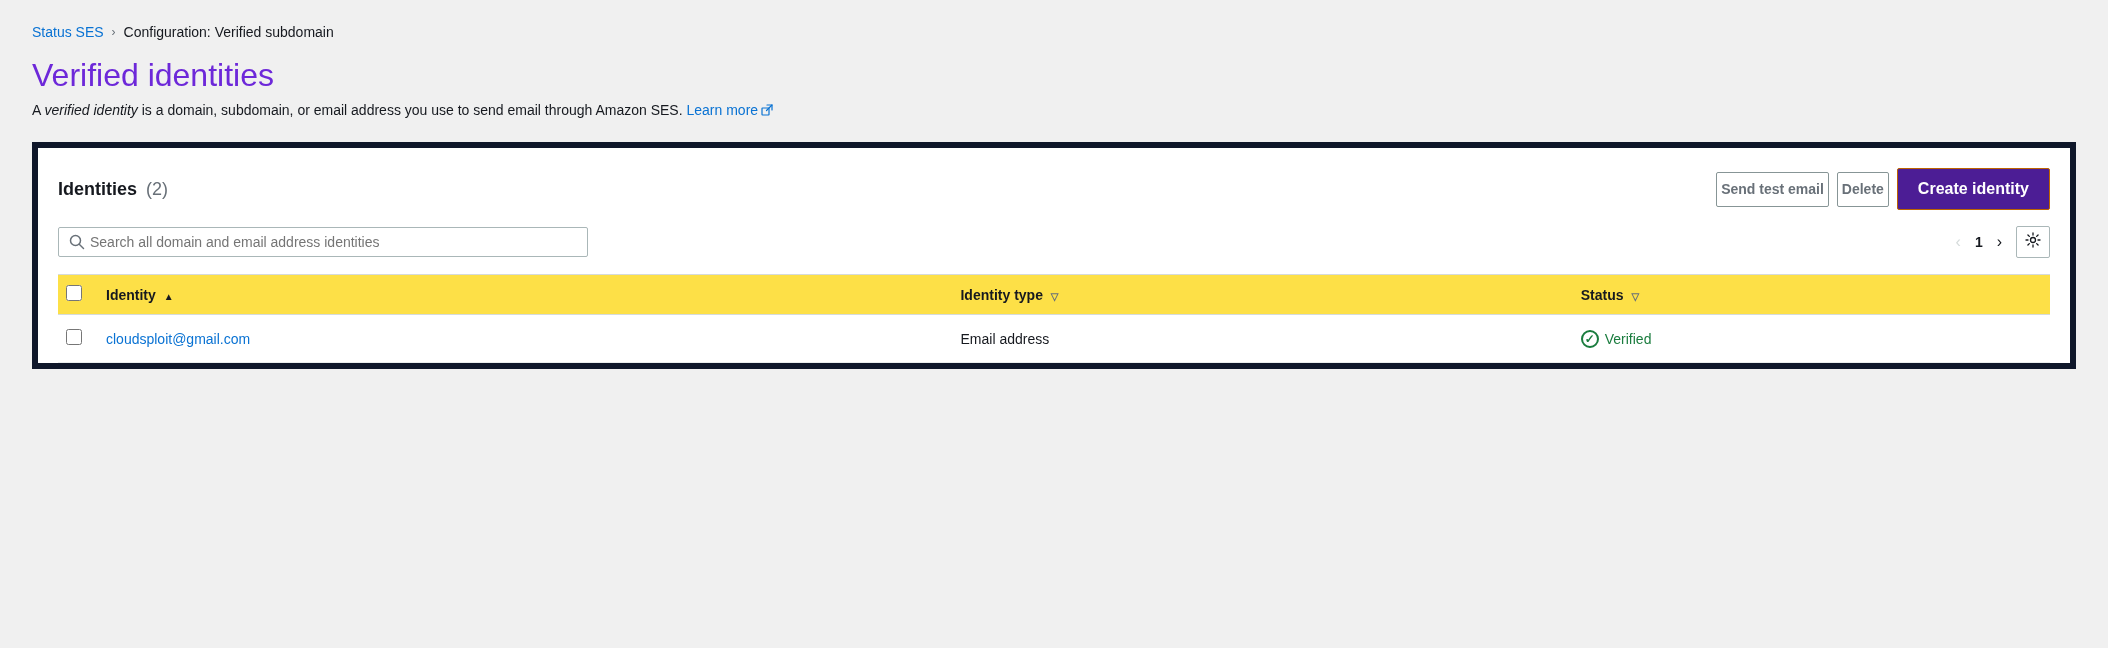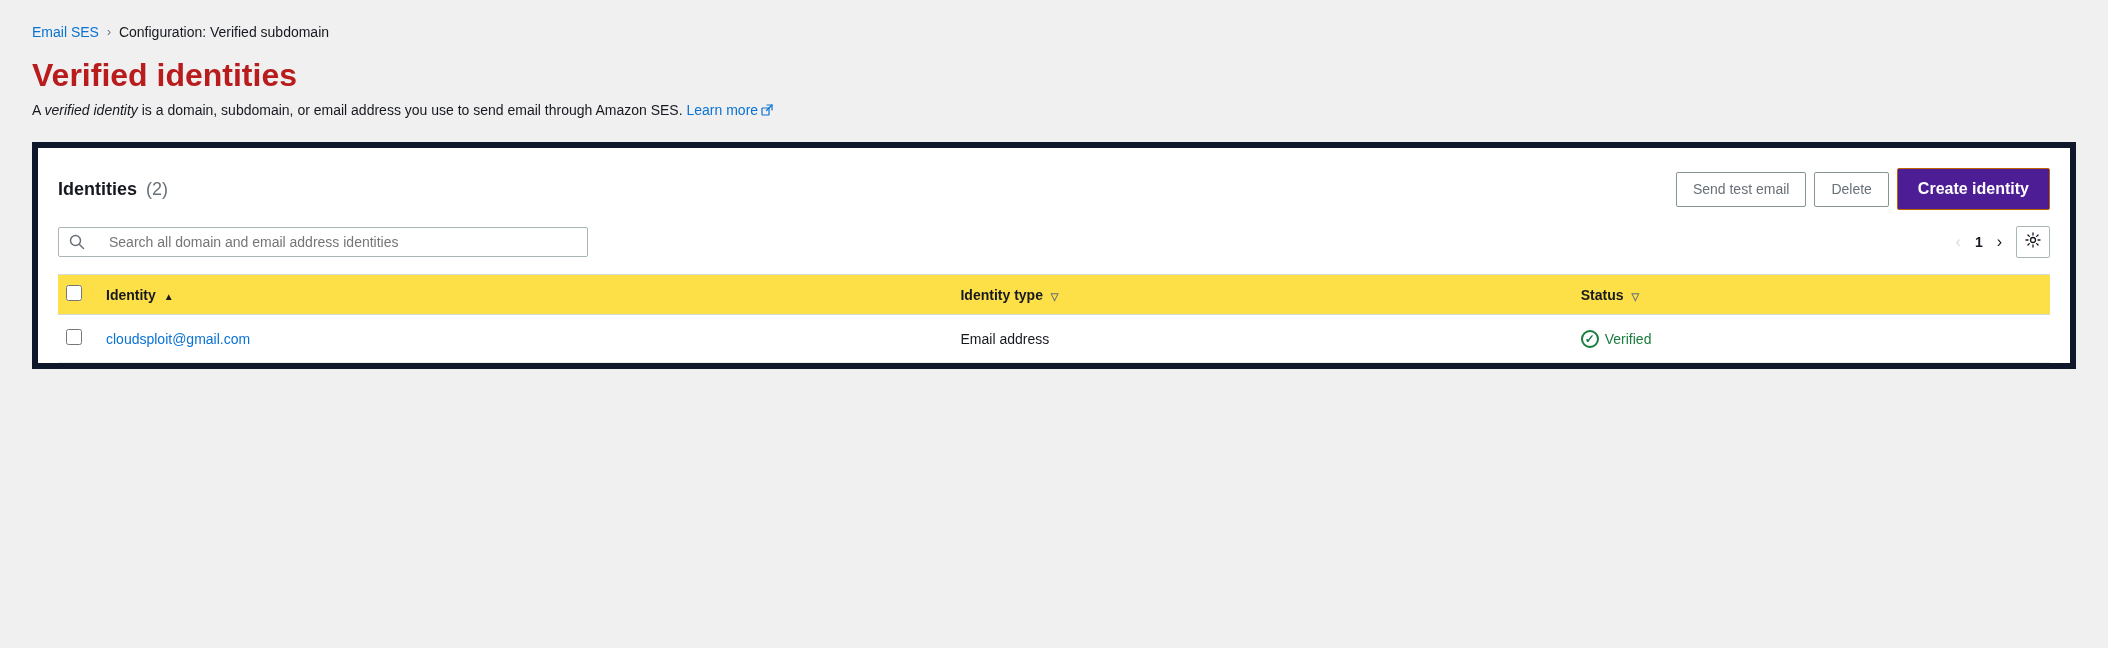--- a/index.html
+++ b/index.html
@@ -28,22 +28,22 @@
     }
     .breadcrumb-separator {
       color: #687078;
       font-size: 12px;
     }
     .breadcrumb-current {
       color: #16191f;
     }
     .page-title {
       font-size: 32px;
-      font-weight: 700;
-      color: #b91c1c;
+      font-weight: 400;
+      color: #6d28d9;
       margin-bottom: 8px;
       line-height: 1.2;
     }
     .page-description {
       font-size: 14px;
       color: #16191f;
       margin-bottom: 24px;
     }
     .page-description em {
       font-style: italic;
@@ -76,24 +76,24 @@
       font-weight: 400;
       color: #687078;
       margin-left: 4px;
     }
     .panel-actions {
       display: flex;
       gap: 8px;
       align-items: center;
     }
     .btn {
-      padding: 6px 16px;
+      padding: 6px 4px;
       border-radius: 2px;
       font-size: 14px;
-      font-weight: 400;
+      font-weight: 700;
       cursor: pointer;
       border: 1px solid;
       line-height: 1.5;
     }
     .btn-secondary {
       background: #fff;
       color: #687078;
       border-color: #879596;
       cursor: default;
     }
@@ -113,21 +113,21 @@
       margin-bottom: 16px;
     }
     .search-box {
       display: flex;
       align-items: center;
       border: 1px solid #aab7b8;
       border-radius: 2px;
       padding: 6px 10px;
       background: #fff;
       width: 530px;
-      gap: 24px;
+      gap: 5px;
     }
     .search-icon-svg {
       color: #687078;
       flex-shrink: 0;
     }
     .search-input {
       border: none;
       outline: none;
       width: 100%;
       font-size: 14px;
@@ -242,21 +242,21 @@
       margin-left: 3px;
       vertical-align: middle;
     }
   </style>
 </head>
 <body>
 
 <div class="page-container">
 
   <div class="breadcrumb">
-    <a class="breadcrumb-link">Email SES</a>
+    <a class="breadcrumb-link">Status SES</a>
     <span class="breadcrumb-separator">›</span>
     <span class="breadcrumb-current">Configuration: Verified subdomain</span>
   </div>
 
   <h1 class="page-title">Verified identities</h1>
 
   <p class="page-description">
     <span>A </span><em>verified identity</em><span> is a domain, subdomain, or email address you use to send email through Amazon SES.</span>
     <a class="learn-more-link">
       <span>Learn more</span>

